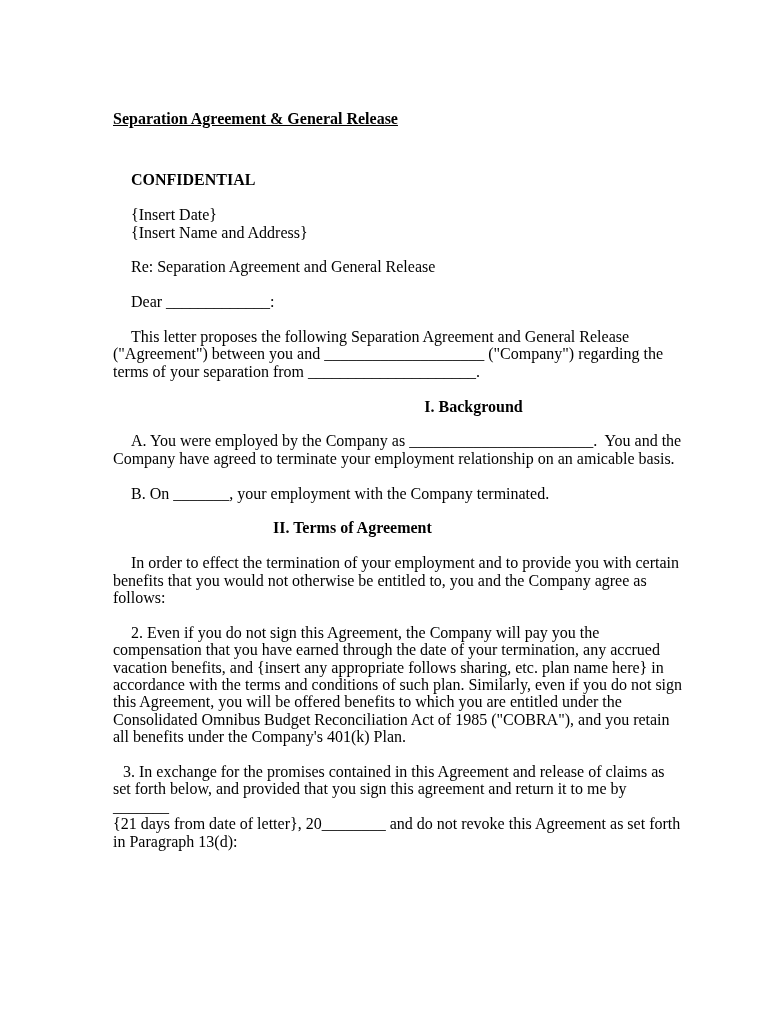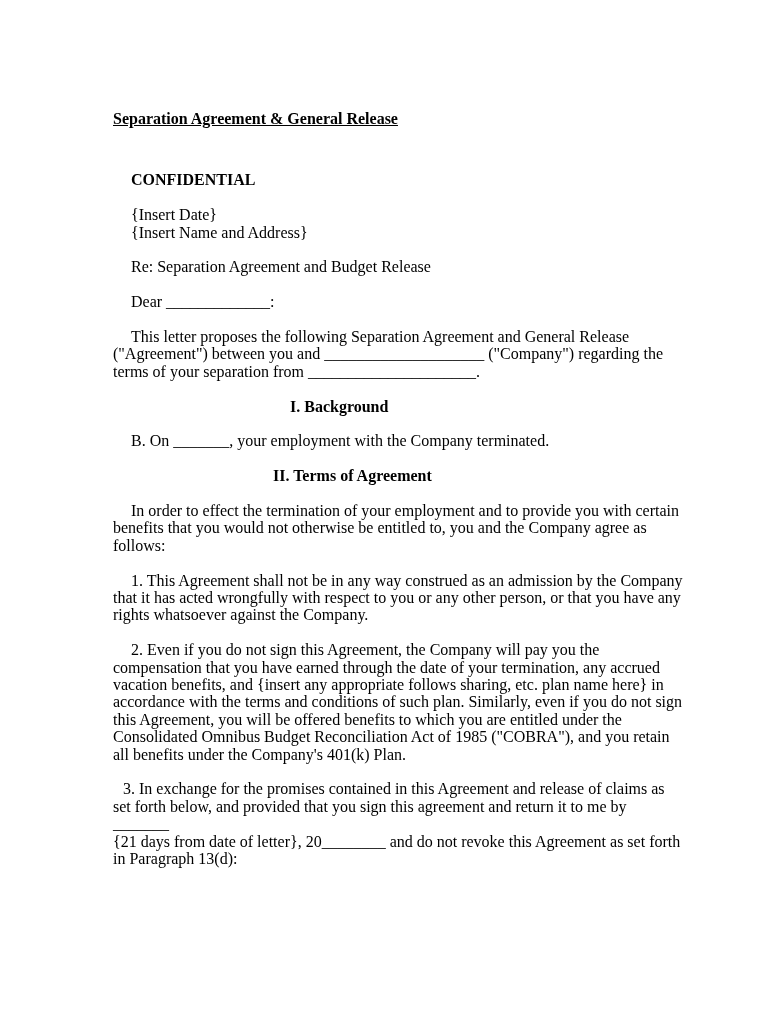--- a/index.html
+++ b/index.html
@@ -14,67 +14,66 @@
     overflow: hidden;
   }
   .page { padding: 110px 113px 0 113px; width: 544px; }
   .block { margin: 0 0 17.4px 0; }
   .line { white-space: pre; }
   .indent { padding-left: 18px; }
   .indent-sm { padding-left: 10px; text-align: center; }
   .bold { font-weight: bold; margin-top: 44px; }
   .title { font-weight: bold; }
   .title .u { text-decoration: underline; }
-  .heading-1 { padding-left: 177px; font-weight: bold; }
+  .heading-1 { padding-left: 177px; font-weight: bold; text-align: center; }
   .heading-2 { padding-left: 160px; font-weight: bold; }
 </style>
 </head>
 <body>
 
 <div class="page">
 
   <div class="block title">
     <span class="u">Separation Agreement &amp; General Release</span>
   </div>
 
   <div class="block line indent bold">CONFIDENTIAL</div>
 
   <div class="block">
     <div class="line indent">{Insert Date}</div>
     <div class="line indent">{Insert Name and Address}</div>
   </div>
 
-  <div class="block line indent">Re: Separation Agreement and Budget Release</div>
+  <div class="block line indent">Re: Separation Agreement and General Release</div>
 
   <div class="block line indent">Dear _____________:</div>
 
   <div class="block">
     <div class="line indent">This letter proposes the following Separation Agreement and General Release</div>
     <div class="line">("Agreement") between you and ____________________ ("Company") regarding the</div>
     <div class="line">terms of your separation from _____________________.</div>
   </div>
 
   <div class="block line heading-1">I. Background</div>
 
+  <div class="block">
+    <div class="line indent">A. You were employed by the Company as _______________________.  You and the</div>
+    <div class="line">Company have agreed to terminate your employment relationship on an amicable basis.</div>
+  </div>
 
   <div class="block line indent">B. On _______, your employment with the Company terminated.</div>
 
   <div class="block line heading-2">II. Terms of Agreement</div>
 
   <div class="block">
     <div class="line indent">In order to effect the termination of your employment and to provide you with certain</div>
     <div class="line">benefits that you would not otherwise be entitled to, you and the Company agree as</div>
     <div class="line">follows:</div>
   </div>
 
-  <div class="block">
-    <div class="line indent">1. This Agreement shall not be in any way construed as an admission by the Company</div>
-    <div class="line">that it has acted wrongfully with respect to you or any other person, or that you have any</div>
-    <div class="line">rights whatsoever against the Company.</div>
-  </div>
 
   <div class="block">
     <div class="line indent">2. Even if you do not sign this Agreement, the Company will pay you the</div>
     <div class="line">compensation that you have earned through the date of your termination, any accrued</div>
     <div class="line">vacation benefits, and {insert any appropriate follows sharing, etc. plan name here} in</div>
     <div class="line">accordance with the terms and conditions of such plan. Similarly, even if you do not sign</div>
     <div class="line">this Agreement, you will be offered benefits to which you are entitled under the</div>
     <div class="line">Consolidated Omnibus Budget Reconciliation Act of 1985 ("COBRA"), and you retain</div>
     <div class="line">all benefits under the Company's 401(k) Plan.</div>
   </div>

